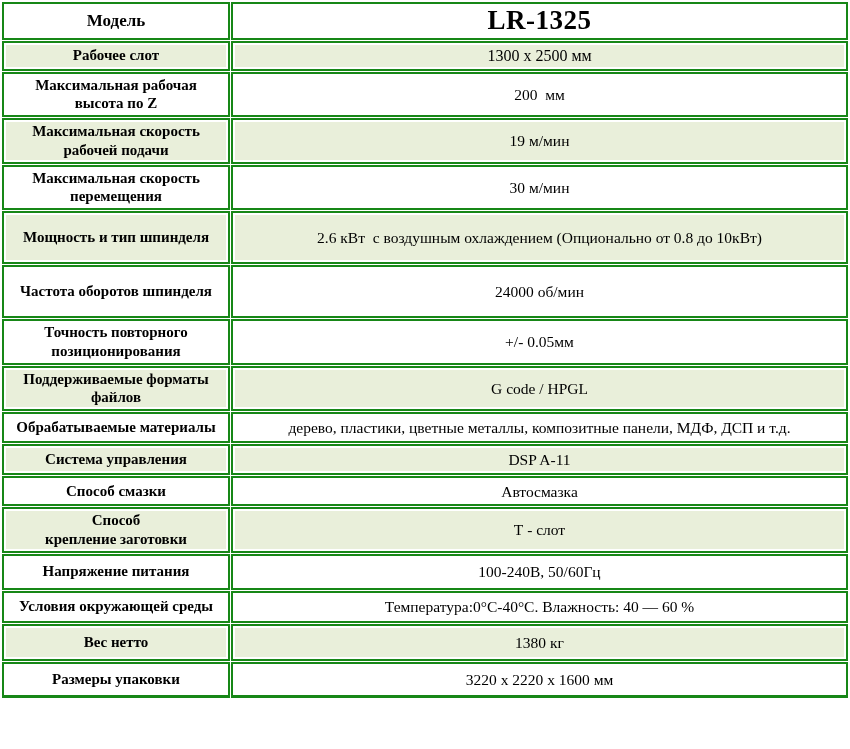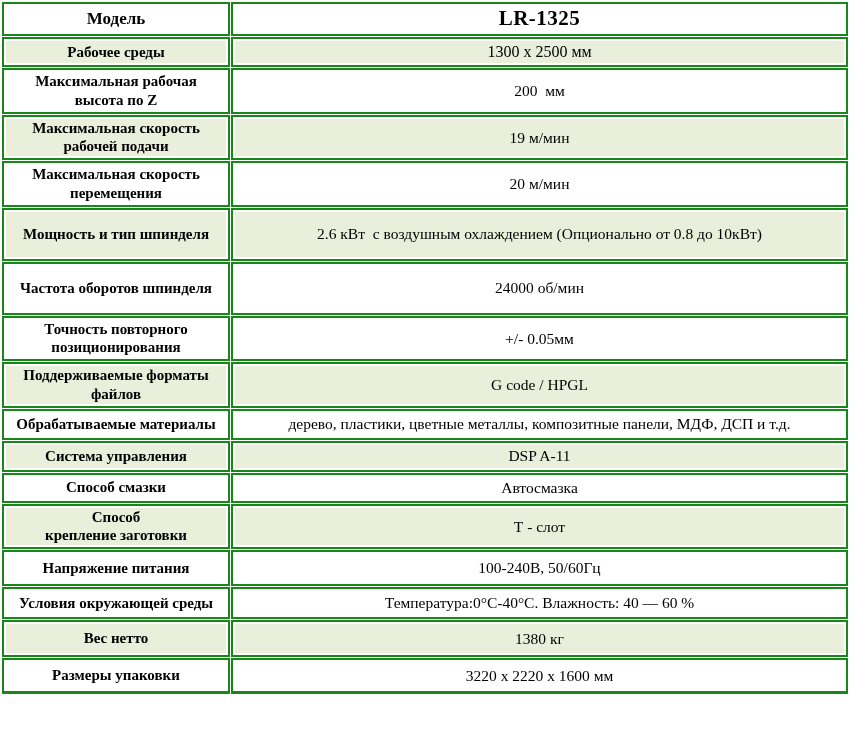--- a/index.html
+++ b/index.html
@@ -51,21 +51,21 @@
     line-height:1.25;
     white-space:pre-wrap;
   }
   .value-sans{
     font-family:Liberation Serif, serif;
     font-size:16px;
   }
   .header-label{ font-size:17px; }
   .header-value{
     font-weight:bold;
-    font-size:21px;
+    font-size:27px;
     line-height:1.1;
     letter-spacing:0.5px;
   }
   
   tr.h30 td{height:30px}
   tr.h31 td{height:31px}
   tr.h32 td{height:32px}
   tr.h34 td{height:34px}
   tr.h36 td{height:36px}
   tr.h37 td{height:37px}
@@ -81,40 +81,40 @@
     <col style="width:228px">
     <col>
   </colgroup>
   <tbody>
     <tr class="h34">
       <td class="label-cell header-label">Модель</td>
       <td class="value-cell header-value">LR-1325</td>
     </tr>
 
     <tr class="alt h30">
-      <td class="label-cell">Рабочее среды</td>
+      <td class="label-cell">Рабочее слот</td>
       <td class="value-cell value-sans">1300 x 2500 мм</td>
     </tr>
 
     <tr class="h42">
       <td class="label-cell">Максимальная рабочая
 высота по Z</td>
       <td class="value-cell">200  мм</td>
     </tr>
 
     <tr class="alt h42">
       <td class="label-cell">Максимальная скорость
 рабочей подачи</td>
       <td class="value-cell">19 м/мин</td>
     </tr>
 
     <tr class="h42">
       <td class="label-cell">Максимальная скорость
 перемещения</td>
-      <td class="value-cell">20 м/мин</td>
+      <td class="value-cell">30 м/мин</td>
     </tr>
 
     <tr class="alt h53">
       <td class="label-cell">Мощность и тип шпинделя</td>
       <td class="value-cell">2.6 кВт  с воздушным охлаждением (Опционально от 0.8 до 10кВт)</td>
     </tr>
 
     <tr class="h53">
       <td class="label-cell">Частота оборотов шпинделя</td>
       <td class="value-cell">24000 об/мин</td>

